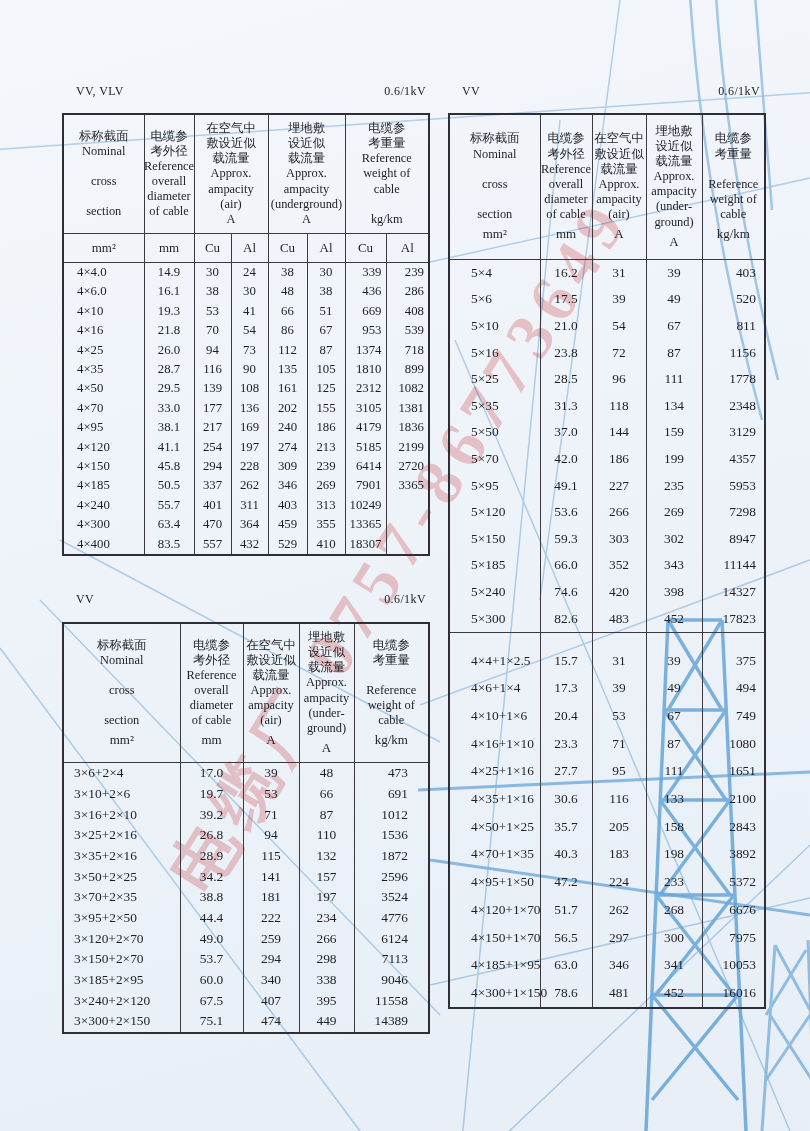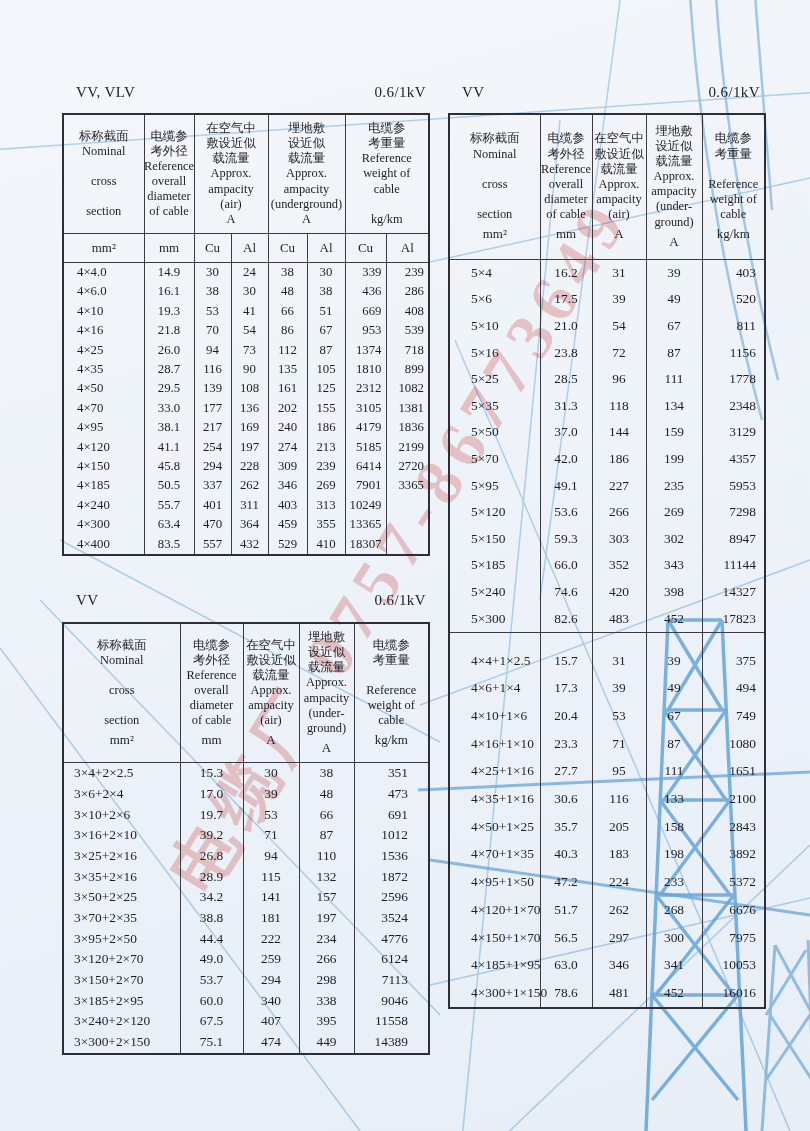--- a/index.html
+++ b/index.html
@@ -4,21 +4,21 @@
 <style>
   html,body{margin:0;padding:0;background:#ffffff;}
   .page{position:relative;width:810px;height:1131px;overflow:hidden;
         background:linear-gradient(165deg,#f4f7fb 0%,#eef3f9 45%,#e7eef6 100%);
         font-family:"Liberation Serif","DejaVu Serif",serif;color:#1e1e24;}
   .art{position:absolute;left:0;top:0;width:810px;height:1131px;pointer-events:none;mix-blend-mode:multiply;}
   .wm{position:absolute;left:-165px;top:500px;width:1130px;text-align:center;
       transform:rotate(-58deg);font-size:66px;font-weight:bold;letter-spacing:10px;
       color:rgba(223,95,95,0.33);white-space:nowrap;pointer-events:none;mix-blend-mode:multiply;}
   .lblrow{position:absolute;display:flex;justify-content:space-between;
-          font-size:15px;letter-spacing:.4px;color:#222;}
+          font-size:12px;letter-spacing:.4px;color:#222;}
   .lbl-t1{left:62px;top:84px;width:366px;padding:0 2px 0 14px;box-sizing:border-box;}
   .lbl-t2{left:62px;top:592px;width:366px;padding:0 2px 0 14px;box-sizing:border-box;}
   .lbl-t3{left:448px;top:84px;width:316px;padding:0 4px 0 14px;box-sizing:border-box;}
   table.tbl{position:absolute;border-collapse:collapse;table-layout:fixed;
             border:2px solid #2e2e34;background:transparent;font-family:Liberation Serif, serif;}
   .t1{left:62px;top:113px;width:366px;}
   .t2{left:62px;top:622px;width:366px;}
   .t3{left:448px;top:113px;width:316px;}
   .tbl th,.tbl td{border-left:1px solid #3a3a40;border-right:1px solid #3a3a40;
                   padding:0;vertical-align:middle;font-weight:normal;}
@@ -395,27 +395,20 @@
 Reference
 weight of
 cable</div>
               <div class="hunit">kg/km</div>
             </div>
           </th>
       </tr>
     </thead>
     <tbody>
         <tr>
-          <td class="a-l">3×4+2×2.5</td>
-          <td class="a-c">15.3</td>
-          <td class="a-c">30</td>
-          <td class="a-c">38</td>
-          <td class="a-r">351</td>
-        </tr>
-        <tr>
           <td class="a-l">3×6+2×4</td>
           <td class="a-c">17.0</td>
           <td class="a-c">39</td>
           <td class="a-c">48</td>
           <td class="a-r">473</td>
         </tr>
         <tr>
           <td class="a-l">3×10+2×6</td>
           <td class="a-c">19.7</td>
           <td class="a-c">53</td>

